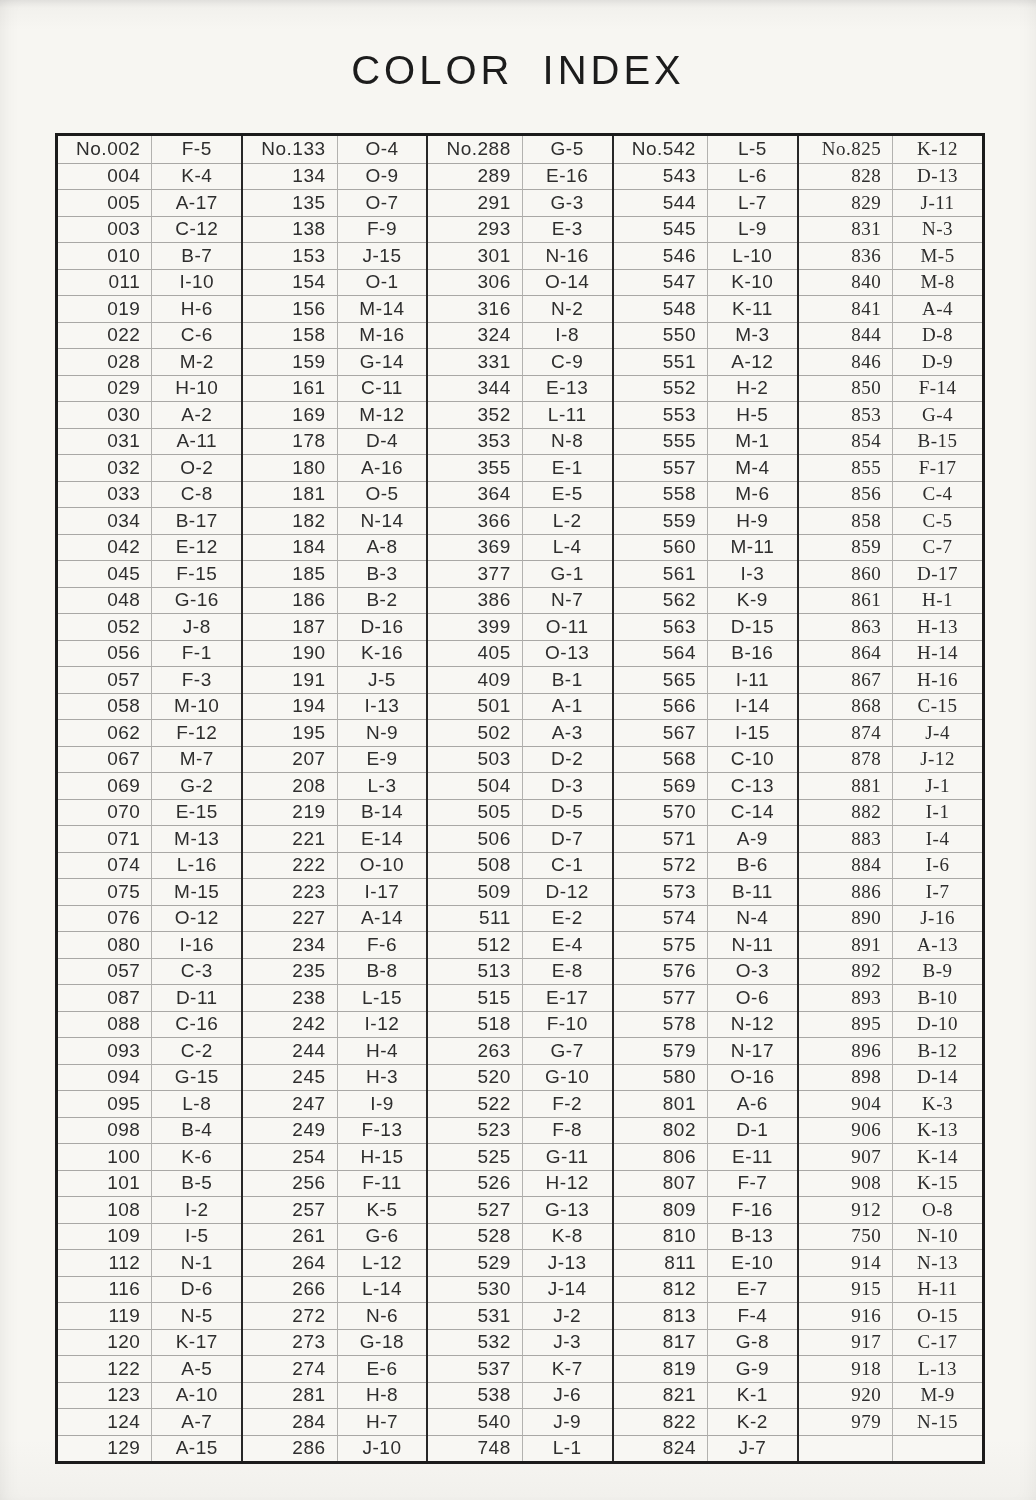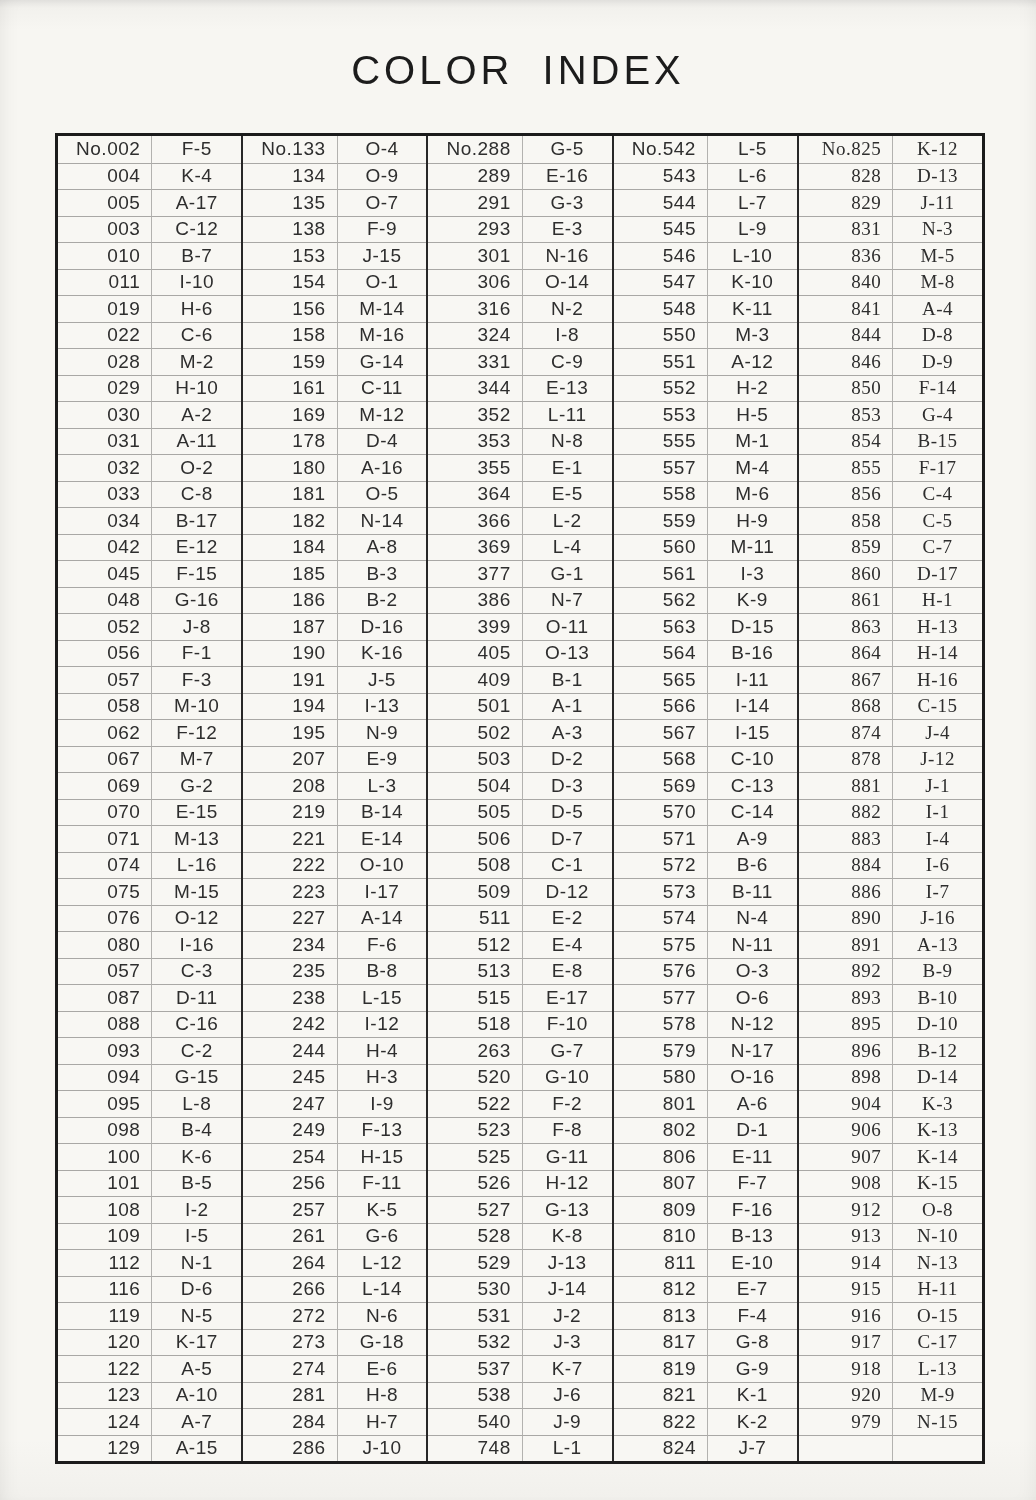--- a/index.html
+++ b/index.html
@@ -558,21 +558,21 @@
         <div class="cell no-cell">904</div>
         <div class="cell code-cell">K-3</div>
         <div class="cell no-cell">906</div>
         <div class="cell code-cell">K-13</div>
         <div class="cell no-cell">907</div>
         <div class="cell code-cell">K-14</div>
         <div class="cell no-cell">908</div>
         <div class="cell code-cell">K-15</div>
         <div class="cell no-cell">912</div>
         <div class="cell code-cell">O-8</div>
-        <div class="cell no-cell">913</div>
+        <div class="cell no-cell">750</div>
         <div class="cell code-cell">N-10</div>
         <div class="cell no-cell">914</div>
         <div class="cell code-cell">N-13</div>
         <div class="cell no-cell">915</div>
         <div class="cell code-cell">H-11</div>
         <div class="cell no-cell">916</div>
         <div class="cell code-cell">O-15</div>
         <div class="cell no-cell">917</div>
         <div class="cell code-cell">C-17</div>
         <div class="cell no-cell">918</div>

